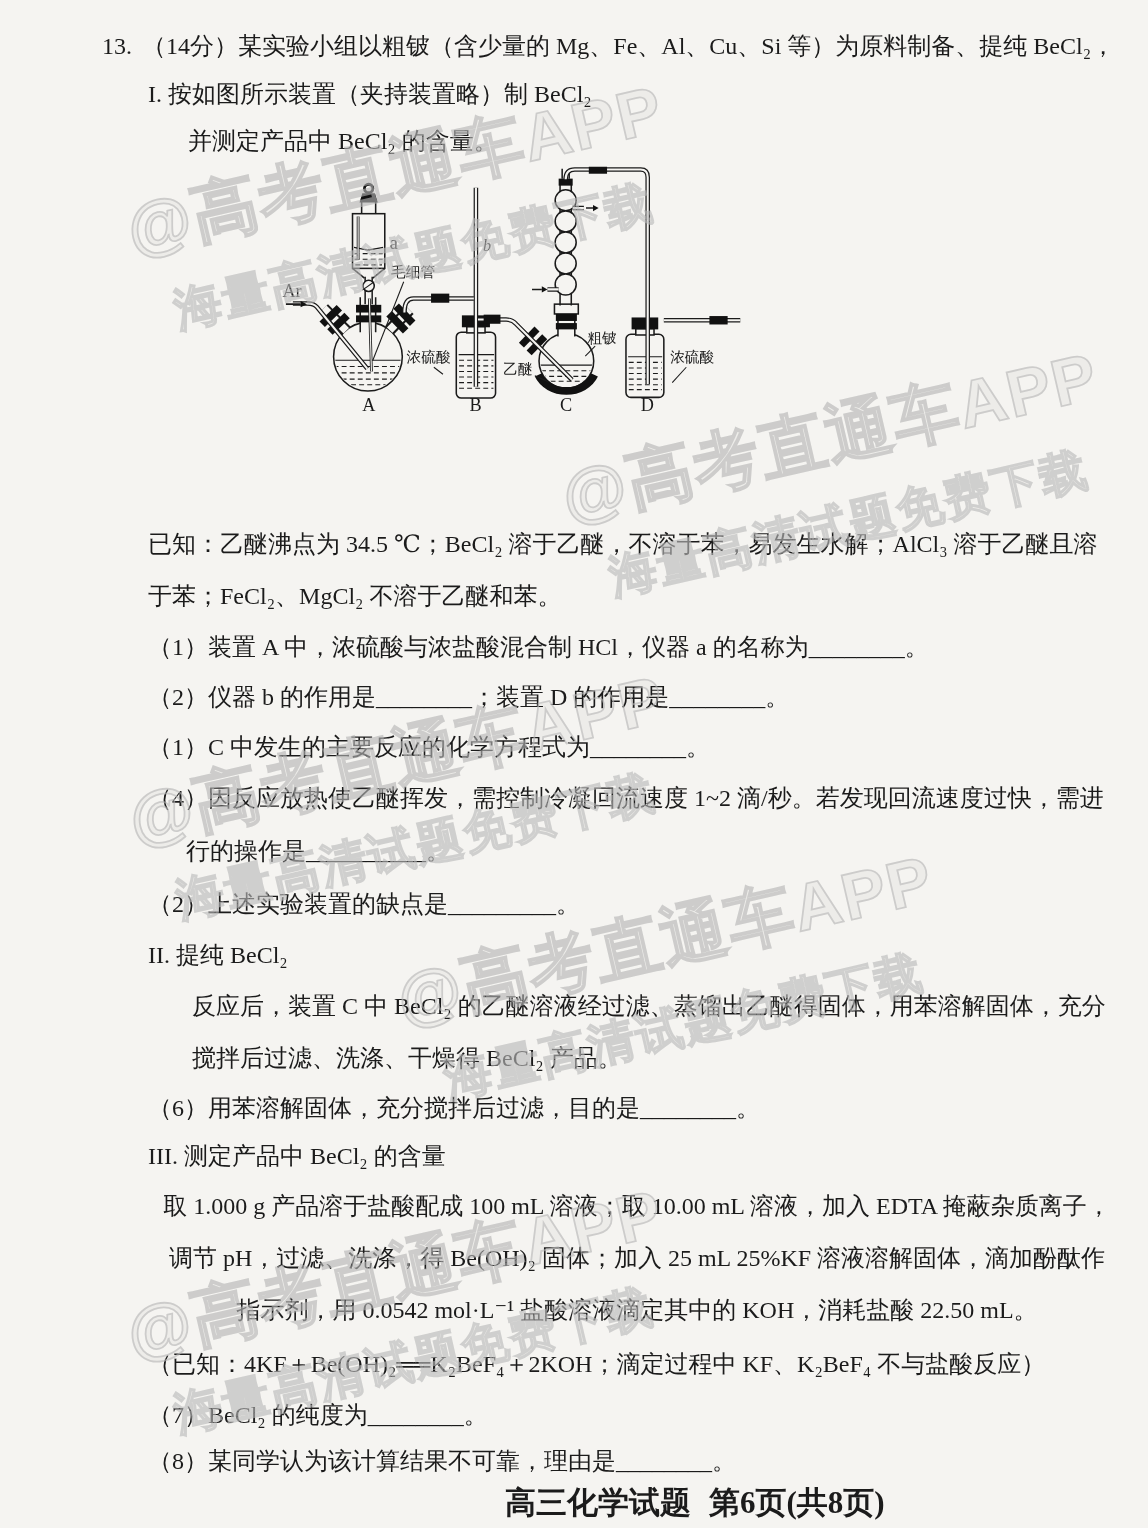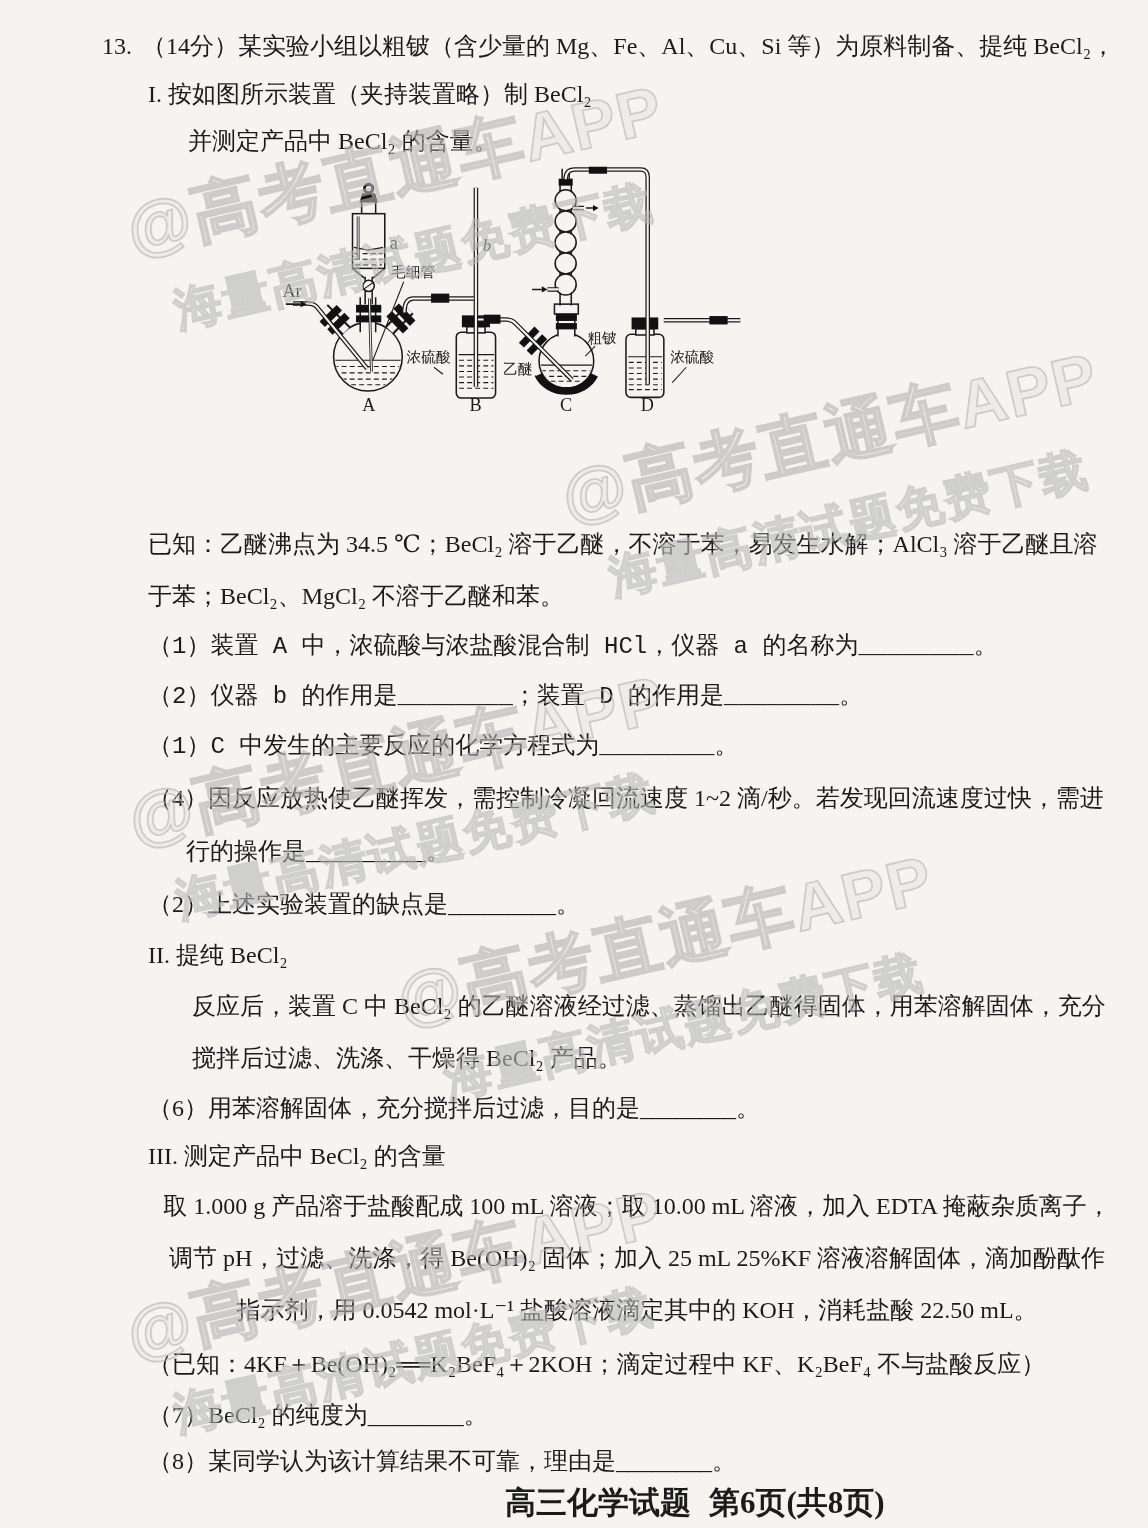--- a/index.html
+++ b/index.html
@@ -28,21 +28,21 @@
     -webkit-text-stroke:1.5px #b9b9b9;
   }
   
   .content{position:relative;z-index:2;padding:20px 22px 0 148px;font-size:24px;}
   .tl{white-space:nowrap;height:50px;line-height:50px;}
   .h1{height:52px;line-height:52px;}
   .h1 .qnum{margin-left:-46px;margin-right:10px;}
   .h2{height:50px;line-height:50px;text-indent:40px;}
   .sec{height:44px;line-height:44px;}
   .kn{height:52px;line-height:52px;}
-  .q{height:50px;line-height:50px;font-family:Liberation Mono, monospace;}
+  .q{height:50px;line-height:50px;}
   .q4a{height:52px;line-height:52px;}
   .q4b{height:54px;line-height:54px;text-indent:38px;}
   .q5{height:52px;line-height:52px;}
   .t2{height:50px;line-height:50px;}
   .d2{height:52px;line-height:52px;text-indent:44px;}
   .q6{height:48px;line-height:48px;}
   .t3{height:48px;line-height:48px;}
   .d3{height:52px;line-height:52px;text-align:center;}
   .kn3{height:56px;line-height:56px;}
   .q7,.q8{height:46px;line-height:46px;}
@@ -294,21 +294,21 @@
         <text x="838" y="426" class="lbl">浓硫酸</text>
         <text x="399" y="497" class="lblL">A</text>
         <text x="552" y="497" class="lblL">B</text>
         <text x="681" y="497" class="lblL">C</text>
         <text x="796" y="497" class="lblL">D</text>
         </svg>
       </svg>
     </div>
 
     <div class="tl kn">已知：乙醚沸点为 34.5 ℃；BeCl₂ 溶于乙醚，不溶于苯，易发生水解；AlCl₃ 溶于乙醚且溶</div>
-    <div class="tl kn">于苯；BeCl₂、MgCl₂ 不溶于乙醚和苯。</div>
+    <div class="tl kn">于苯；FeCl₂、MgCl₂ 不溶于乙醚和苯。</div>
     <div class="tl q">（1）装置 A 中，浓硫酸与浓盐酸混合制 HCl，仪器 a 的名称为________。</div>
     <div class="tl q">（2）仪器 b 的作用是________；装置 D 的作用是________。</div>
     <div class="tl q">（1）C 中发生的主要反应的化学方程式为________。</div>
     <div class="tl q4a">（4）因反应放热使乙醚挥发，需控制冷凝回流速度 1~2 滴/秒。若发现回流速度过快，需进</div>
     <div class="tl q4b">行的操作是__________。</div>
     <div class="tl q5">（2）上述实验装置的缺点是_________。</div>
     <div class="tl t2">II. 提纯 BeCl₂</div>
     <div class="tl d2">反应后，装置 C 中 BeCl₂ 的乙醚溶液经过滤、蒸馏出乙醚得固体，用苯溶解固体，充分</div>
     <div class="tl d2">搅拌后过滤、洗涤、干燥得 BeCl₂ 产品。</div>
     <div class="tl q6">（6）用苯溶解固体，充分搅拌后过滤，目的是________。</div>

